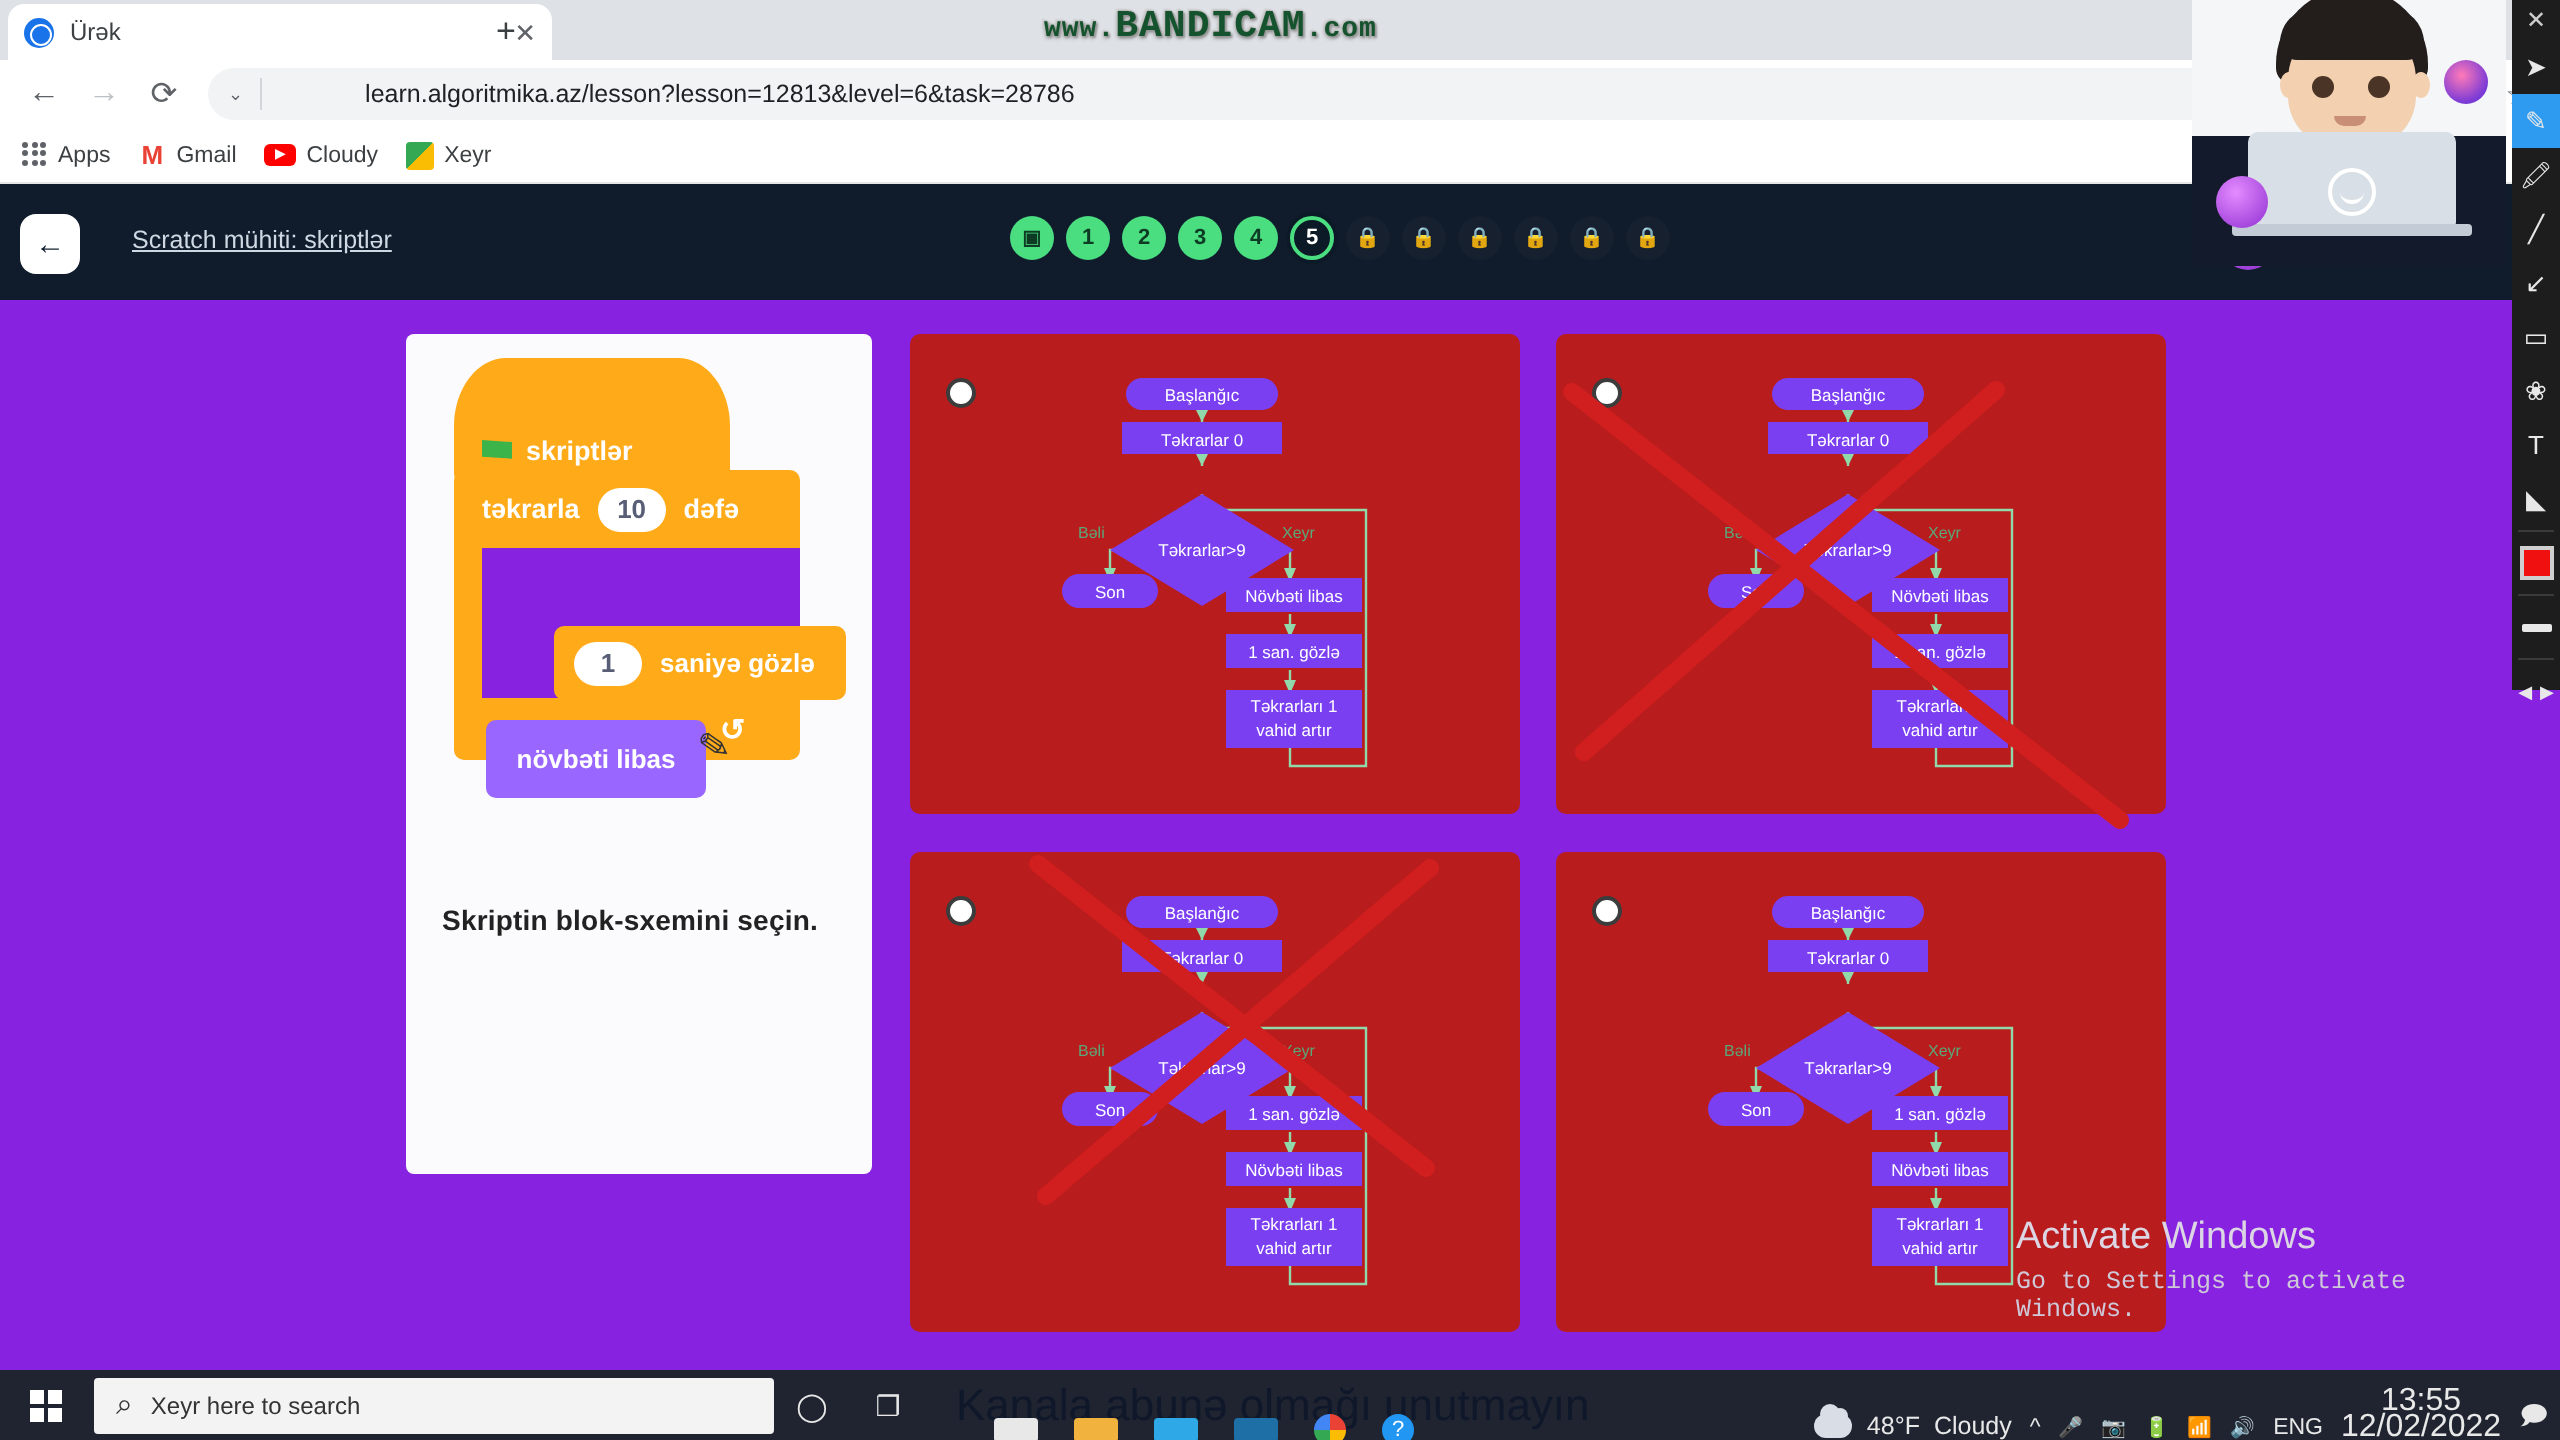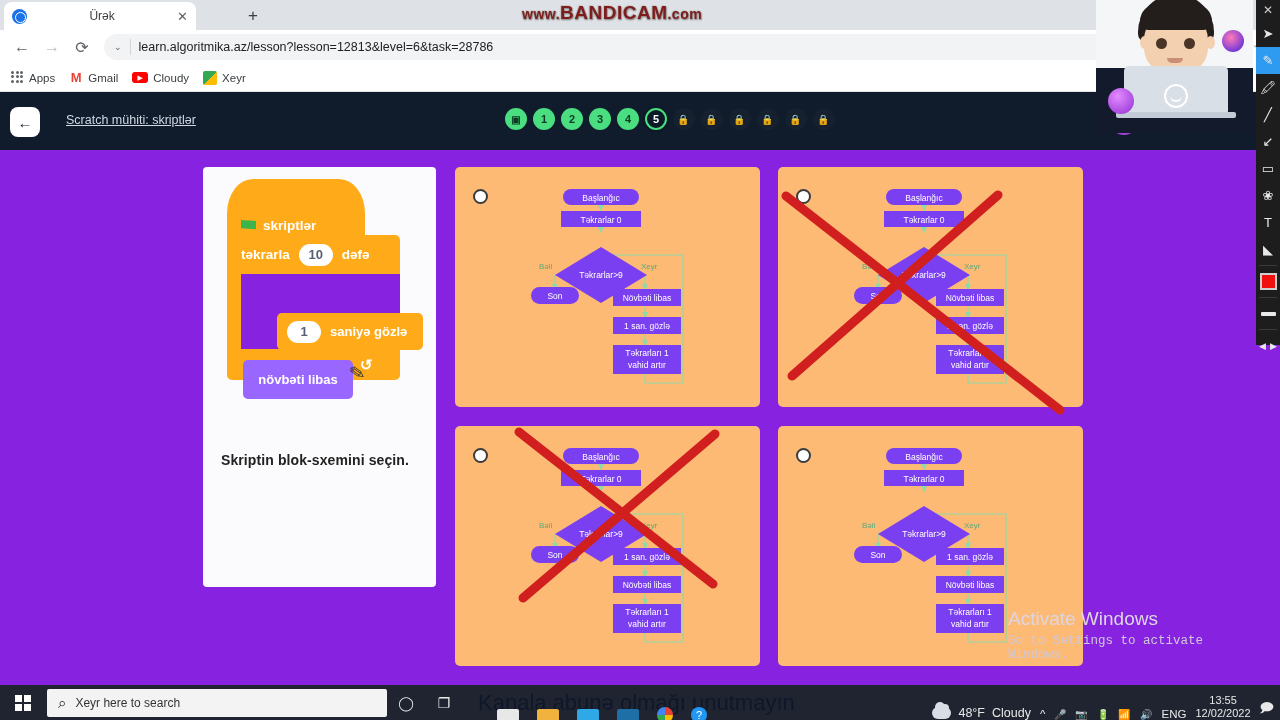--- a/index.html
+++ b/index.html
@@ -10,63 +10,64 @@
     background: #ffffff;
   }
   #screen { position: relative; width: 1280px; height: 720px; overflow: hidden; }
 
   
   .browser-tabstrip {
     position: absolute; left: 0; top: 0; width: 1280px; height: 30px;
     background: #dee1e6;
   }
   .tab {
-    position: absolute; left: 4px; top: 2px; width: 192px; height: 28px;
+    position: absolute; left: 4px; top: 2px; width: 272px; height: 28px;
     background: #fff; border-radius: 8px 8px 0 0;
-    display: flex; align-items: center; padding: 0 8px; gap: 8px; text-align: center;
+    display: flex; align-items: center; padding: 0 8px; gap: 8px;
   }
   .tab-favicon {
     width: 15px; height: 15px; border-radius: 50%;
     background: #1a73e8; position: relative; flex: 0 0 auto;
   }
   .tab-favicon::after {
     content: ""; position: absolute; left: 3px; top: 3px; width: 9px; height: 9px;
     border-radius: 50%; border: 1.5px solid #fff;
   }
   .tab-title { font-size: 12px; color: #3c4043; flex: 1 1 auto; white-space: nowrap; overflow: hidden; }
   .tab-close { font-size: 13px; color: #5f6368; cursor: default; line-height: 1; }
   .newtab {
     position: absolute; left: 242px; top: 6px; width: 22px; height: 22px;
     font-size: 17px; color: #3c4043; text-align: center; line-height: 20px;
   }
   .bandicam {
     position: absolute; left: 522px; top: 2px;
     font-size: 19px; font-weight: bold; letter-spacing: .5px;
-    color: #7f1d1d;
+    color: #14532d;
     text-shadow: 0 0 1px #8a8a8a, 1px 1px 1px #9b9b9b, -1px -1px 1px #cfcfcf, 0 1px 2px #888;
+    font-family: Liberation Mono, monospace;
   }
   .bandicam small { font-size: 14px; }
 
   .browser-toolbar {
     position: absolute; left: 0; top: 30px; width: 1280px; height: 34px;
     background: #fff; display: flex; align-items: center; padding: 0 8px; gap: 2px;
   }
   .nav-btn {
     width: 28px; height: 28px; display: flex; align-items: center; justify-content: center;
     color: #5f6368; font-size: 16px; border-radius: 50%;
   }
   .nav-btn.disabled { color: #bdc1c6; }
   .omnibox {
     flex: 1 1 auto; height: 26px; background: #f1f3f4; border-radius: 13px;
     display: flex; align-items: center; padding: 0 10px; gap: 8px; margin: 0 6px;
     min-width: 0;
   }
   .omnibox .chev { font-size: 9px; color: #5f6368; }
   .omnibox .sep { width: 1px; height: 16px; background: #d2d5d9; }
-  .omnibox .url { font-size: 12.5px; color: #202124; white-space: nowrap; overflow: hidden; }
+  .omnibox .url { font-size: 12.5px; color: #202124; white-space: nowrap; overflow: hidden; margin-left: 44px; }
   .tb-icon { width: 26px; height: 26px; display: flex; align-items: center; justify-content: center;
              color: #5f6368; font-size: 14px; }
 
   .bookmarks {
     position: absolute; left: 0; top: 64px; width: 1280px; height: 28px;
     background: #fff; display: flex; align-items: center; padding: 0 10px; gap: 14px;
     border-bottom: 1px solid #e6e6e6;
   }
   .bm { display: flex; align-items: center; gap: 5px; font-size: 11.5px; color: #3c4043; }
   .bm-ico { width: 14px; height: 14px; display: flex; align-items: center; justify-content: center;
@@ -171,21 +172,21 @@
   }
 
   .question {
     position: absolute; left: 18px; top: 285px; width: 200px;
     font-size: 14px; font-weight: bold; color: #222; letter-spacing: .1px;
   }
 
   
   .opt-card {
     position: absolute; width: 305px; height: 240px;
-    background: #fdba74; border-radius: 5px; overflow: visible;
+    background: #b91c1c; border-radius: 5px; overflow: visible;
   }
   .opt-card .radio {
     position: absolute; left: 18px; top: 22px; width: 15px; height: 15px;
     border: 2px solid #3c3c3c; border-radius: 50%; background: #fff;
   }
   .fc { position: absolute; left: 0; top: 0; width: 305px; height: 240px; }
   .redx { position: absolute; pointer-events: none; }
   .redx line { stroke: #d11f1f; stroke-width: 9; stroke-linecap: round; }
 
   
@@ -256,21 +257,21 @@
   .tb-btn { width: 38px; height: 35px; display: flex; align-items: center; justify-content: center;
             color: #e8e8e8; font-size: 14px; }
   .tb-overlay-text {
     position: absolute; left: 478px; top: 690px;
     font-size: 22px; color: #0f172a;
   }
   .tb-apps { position: absolute; left: 497px; top: 707px; display: flex; gap: 18px; align-items: center; }
   .tb-app { width: 22px; height: 12px; border-radius: 2px; }
   .tray { position: absolute; right: 6px; top: 685px; height: 35px; display: flex; align-items: flex-end; gap: 9px;
           color: #e8e8e8; font-size: 11.5px; }
-  .tray-clock { text-align: center; line-height: 13px; font-size: 11px; }
+  .tray-clock { text-align: center; line-height: 13px; font-size: 16px; }
   .wx { display: flex; align-items: center; gap: 7px; font-size: 12.5px; }
   .cloud-ico { width: 19px; height: 12px; background: #d8dde6; border-radius: 7px; position: relative; }
   .cloud-ico::before { content:""; position:absolute; left:3px; top:-5px; width:10px; height:10px;
                        background:#d8dde6; border-radius:50%; }
   .cloud-ico::after { content:""; position:absolute; left:9px; top:-3px; width:8px; height:8px;
                       background:#d8dde6; border-radius:50%; }
 </style>
 </head>
 <body>
 

